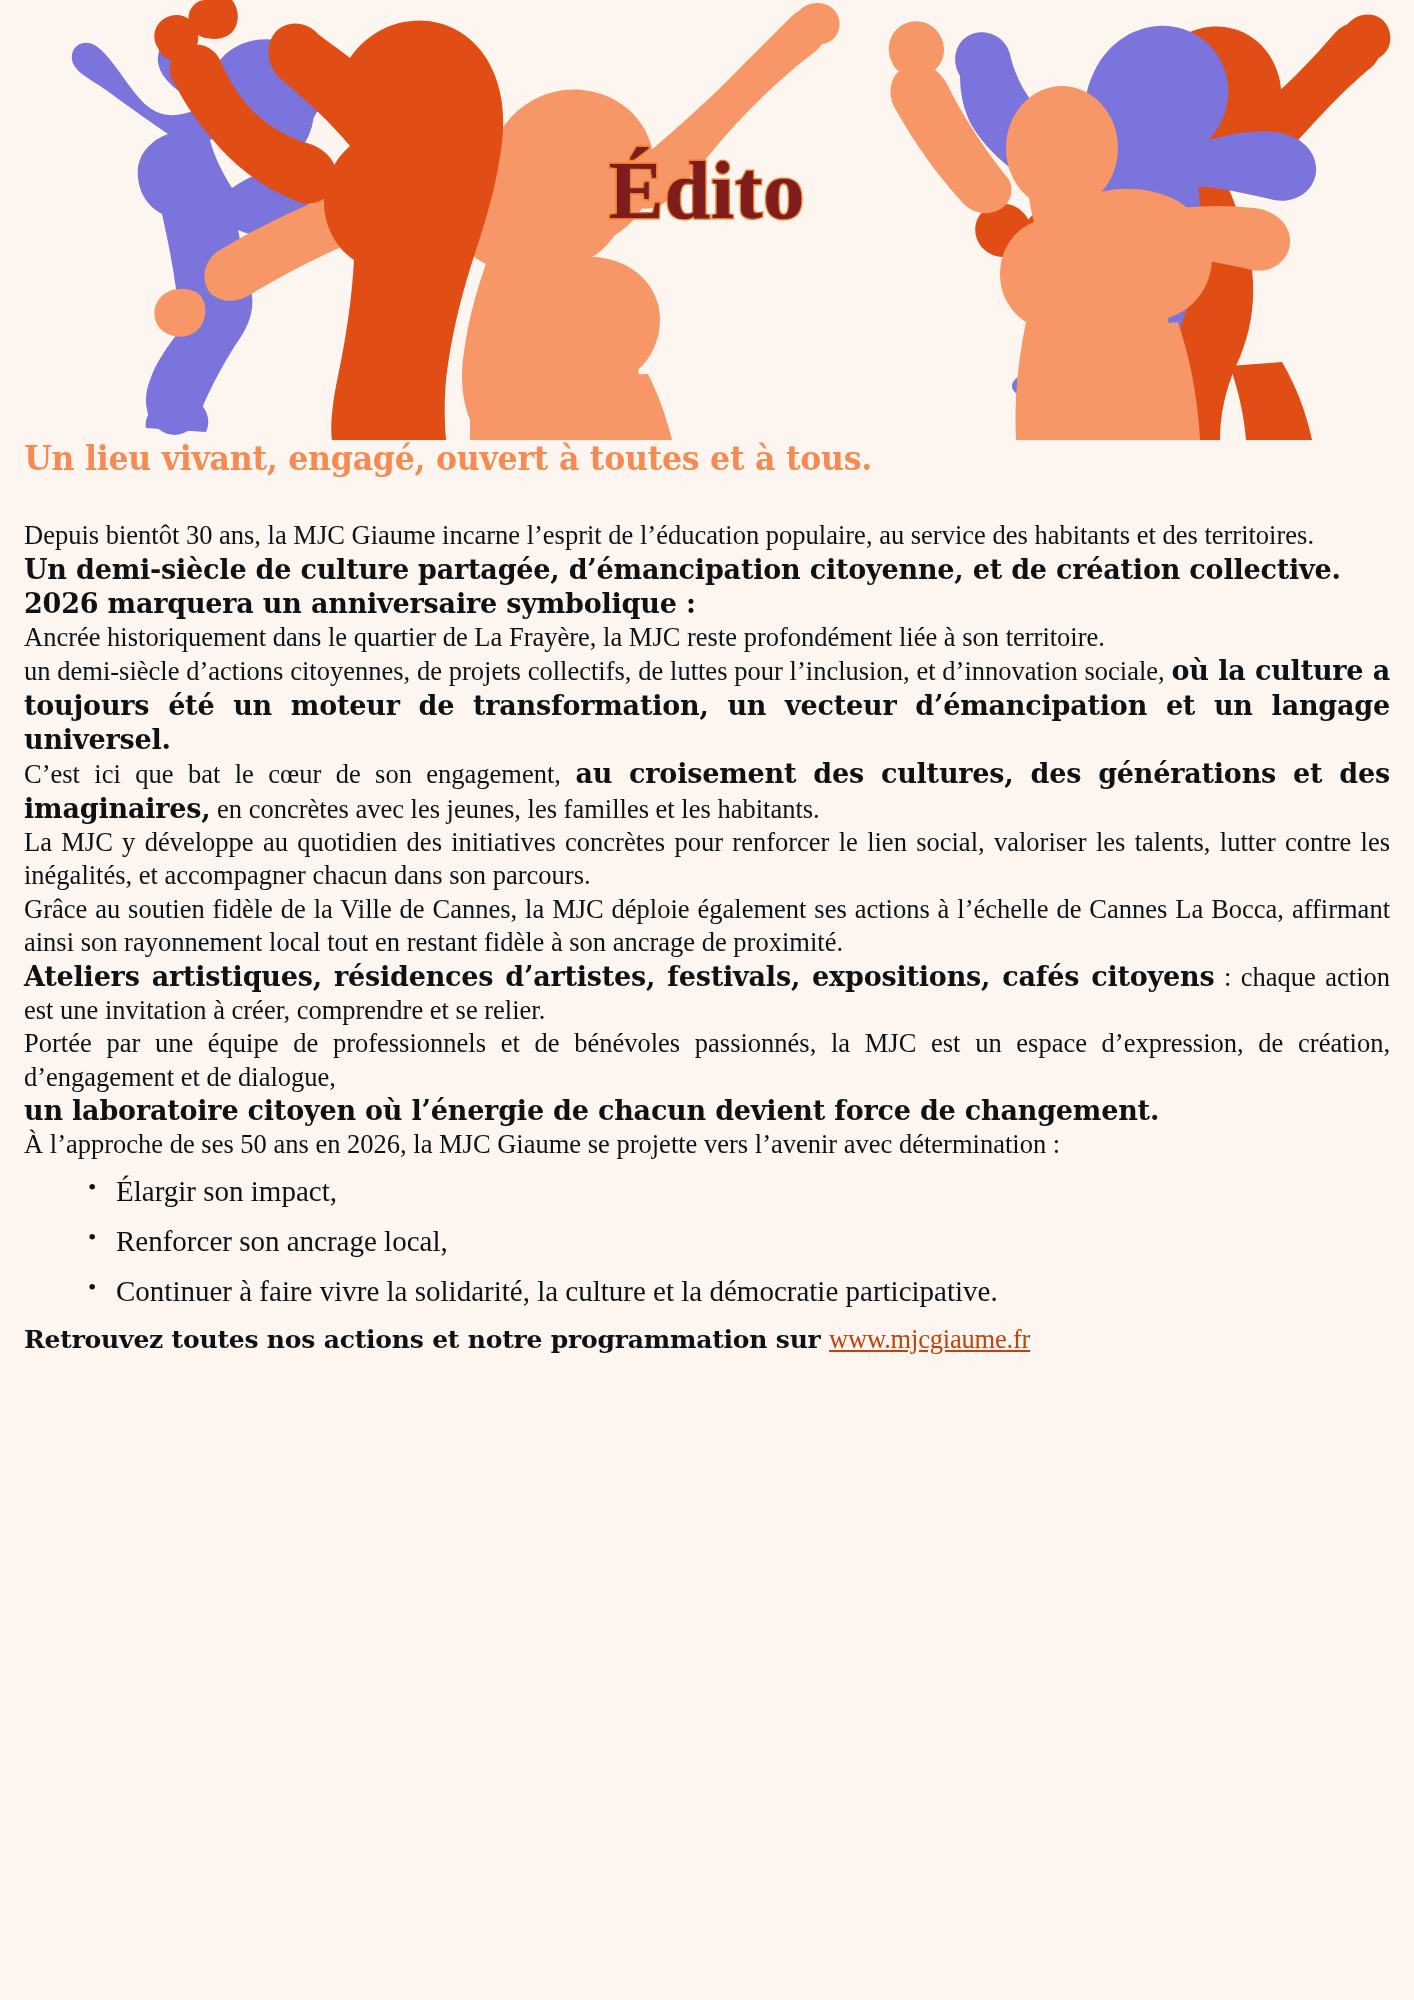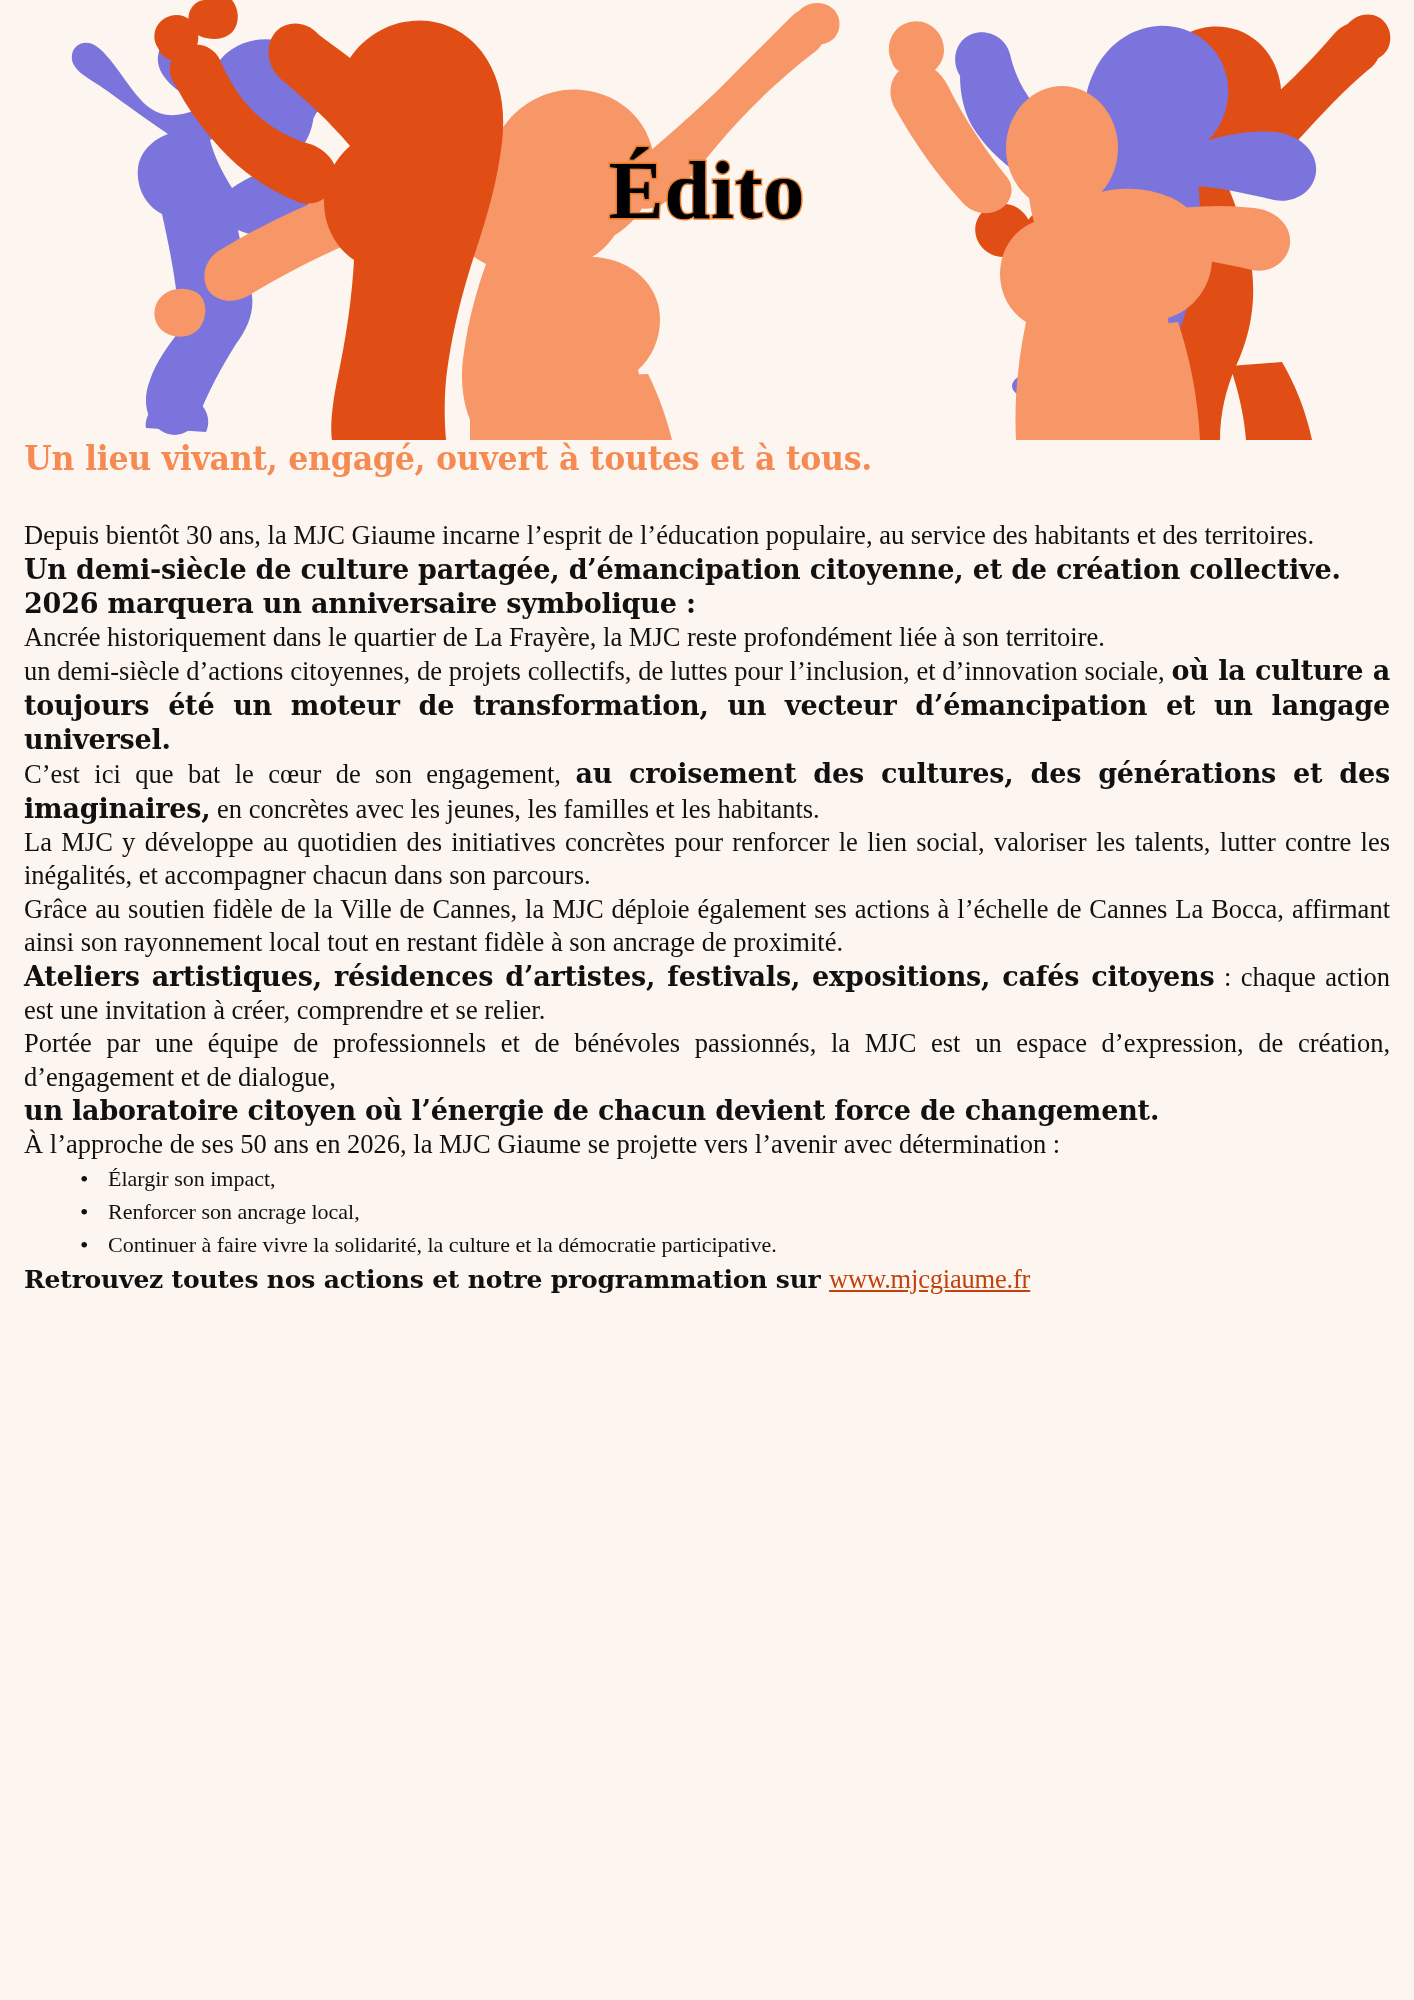--- a/index.html
+++ b/index.html
@@ -33,21 +33,21 @@
   }
   .hero-title {
     position: absolute;
     left: 0;
     top: 150px;
     width: 1414px;
     text-align: center;
     font-family: "Liberation Serif", "DejaVu Serif", serif;
     font-size: 82px;
     font-weight: 700;
-    color: #000000;
+    color: #7f1d1d;
     letter-spacing: 1px;
     line-height: 1;
     -webkit-text-stroke: 3px #F07B22;
     paint-order: stroke fill;
     text-shadow: 0 0 0 #1B4FA0;
     z-index: 5;
   }
 
   
   .subtitle {
@@ -89,22 +89,22 @@
   }
 
   ul.goals {
     margin: 0;
     padding: 0 0 0 46px;
     list-style: none;
   }
   ul.goals li {
     position: relative;
     padding-left: 34px;
-    margin: 4px;
-    font-size: 22px;
+    margin: 12px;
+    font-size: 29px;
     line-height: 1.3;
     font-family: Liberation Serif, serif;
   }
   ul.goals li::before {
     content: "\2022";
     position: absolute;
     left: 6px;
     top: -1px;
     font-size: 24px;
     color: #111;

